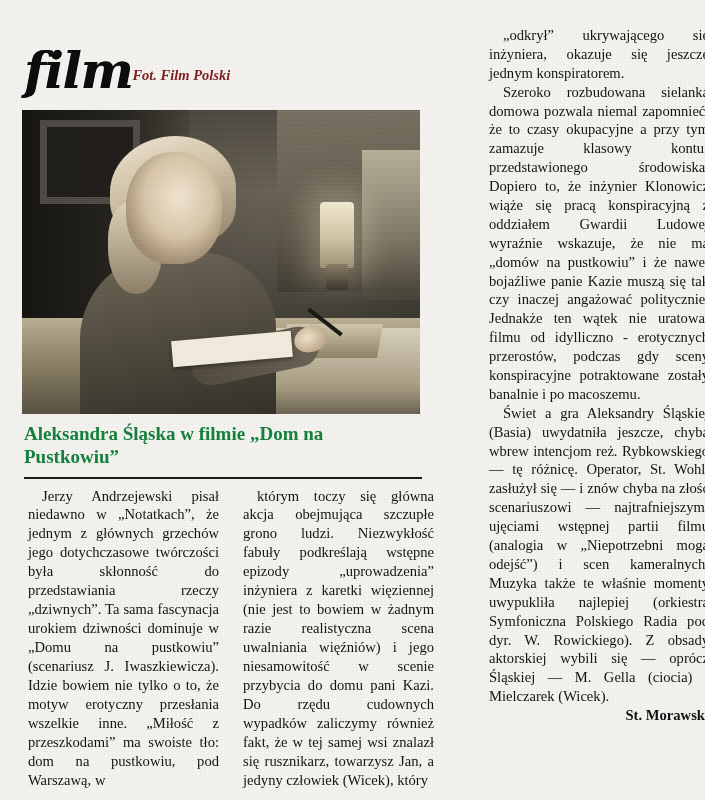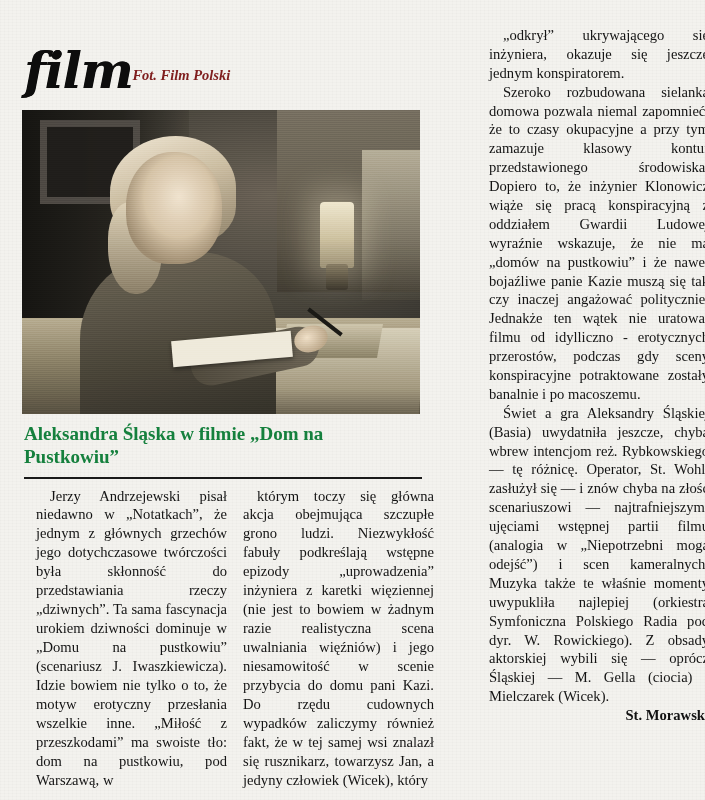--- a/index.html
+++ b/index.html
@@ -206,22 +206,22 @@
   }
   .rule {
     width: 398px;
     height: 2px;
     background: #1a1a1a;
     margin: 2px 0 8px 2px;
   }
 
   .bottom-cols {
     display: flex;
-    gap: 16px;
-    margin-left: 14px;
+    gap: 24px;
+    margin-left: 6px;
   }
   .col {
     width: 191px;
     flex: 0 0 191px;
   }
   p {
     margin: 0 0 0 0;
     text-align: justify;
     text-justify: inter-word;
     font-size: 14.6px;

